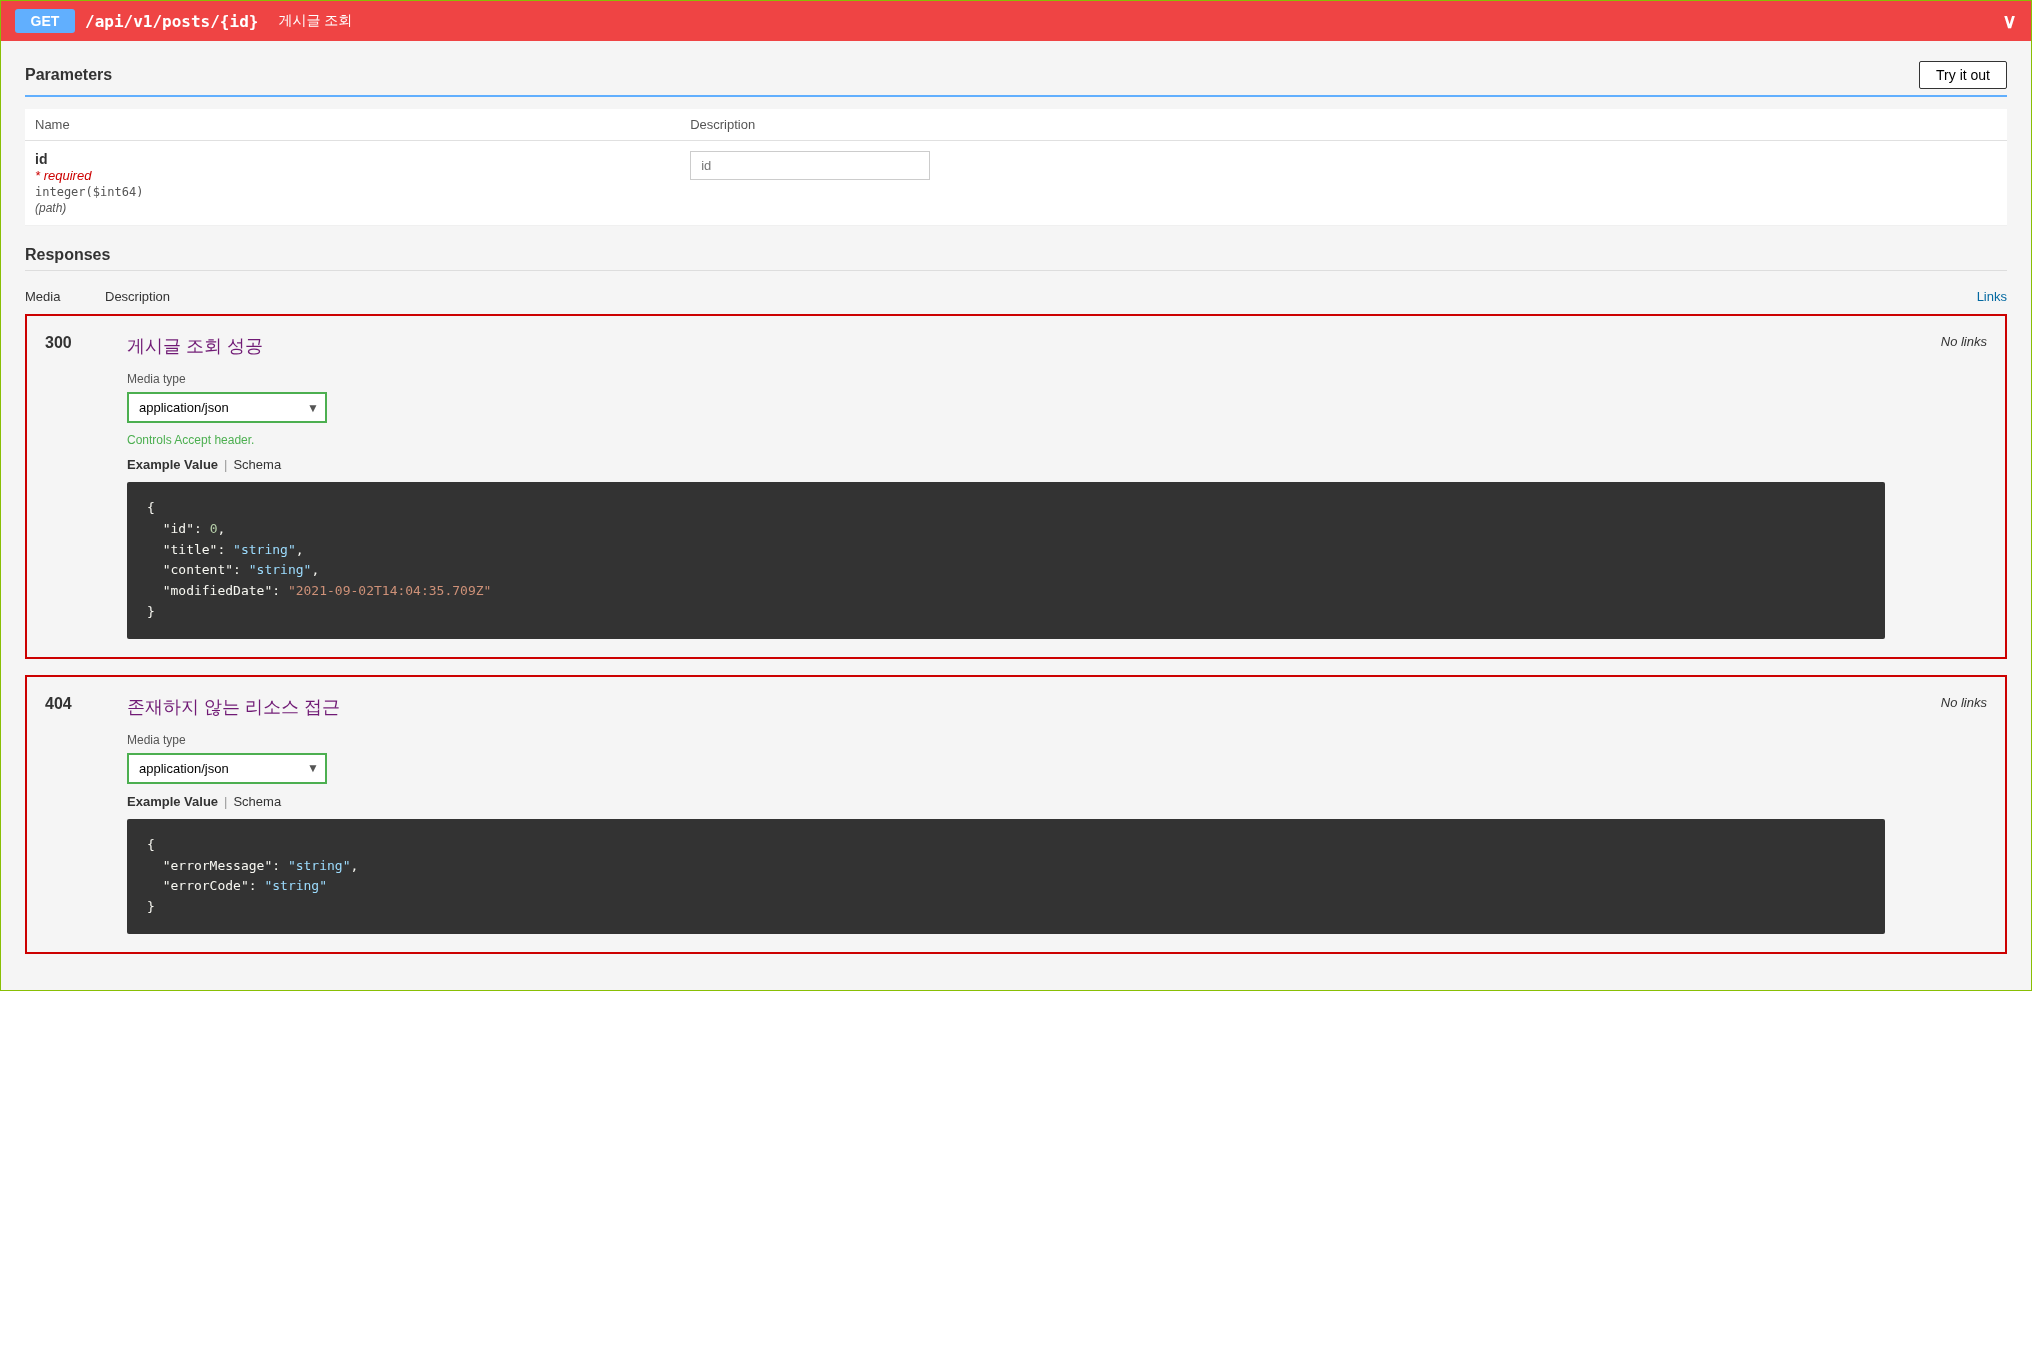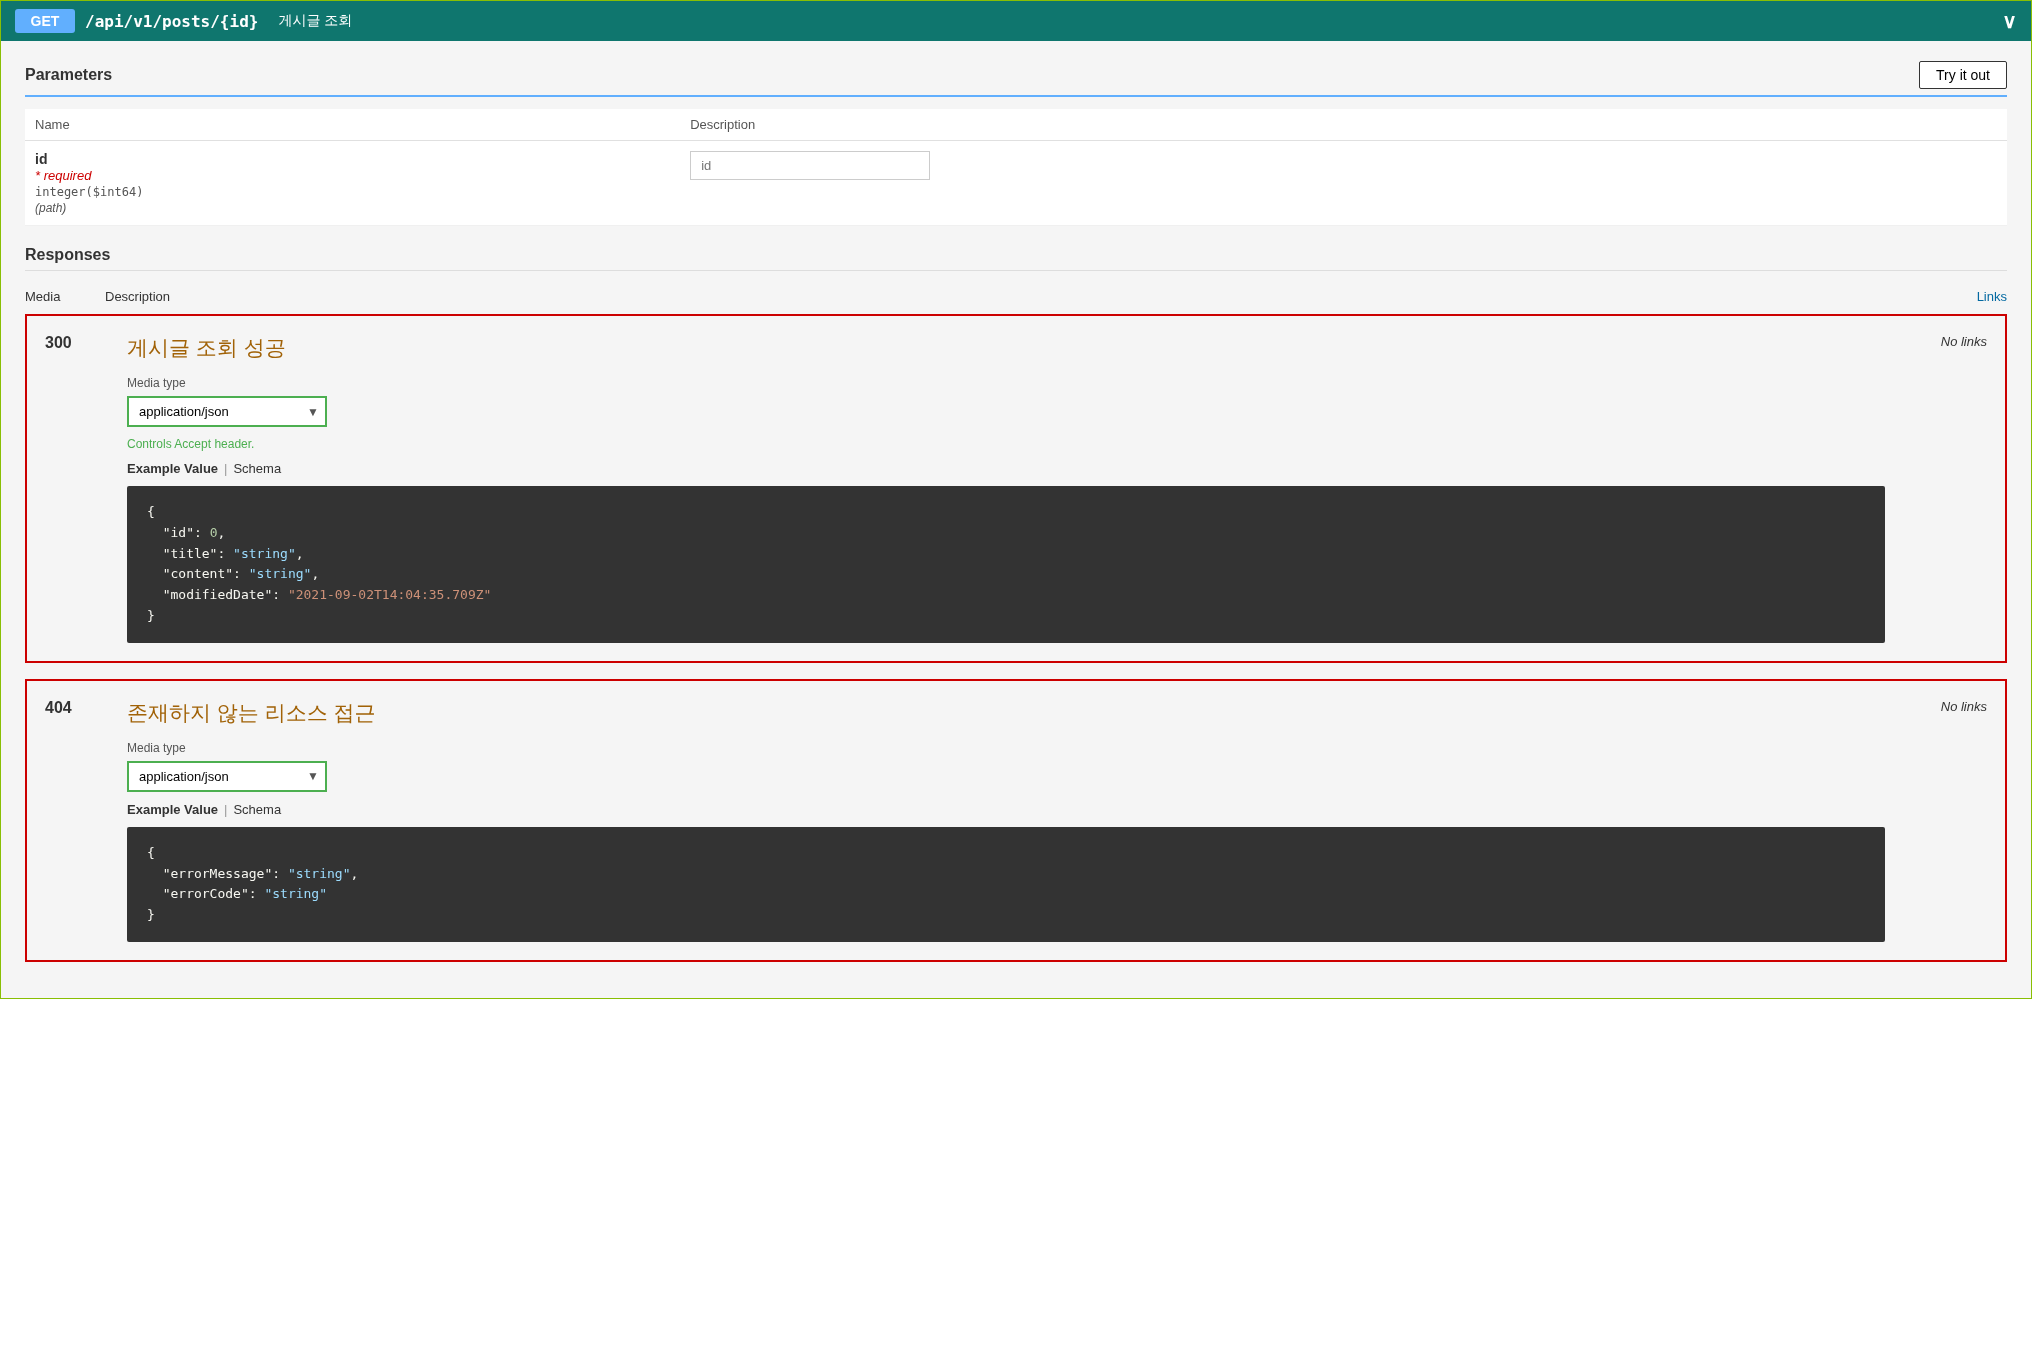--- a/index.html
+++ b/index.html
@@ -11,21 +11,21 @@
 
     .api-container {
       border: 1px solid #89bf04;
       background: #fff;
     }
 
     
     .api-header {
       display: flex;
       align-items: center;
-      background: #0f766e;
+      background: #ef4444;
       padding: 8px 14px;
       cursor: pointer;
       justify-content: space-between;
     }
     .api-header-left {
       display: flex;
       align-items: center;
       gap: 10px;
     }
     .method-badge {
@@ -162,22 +162,22 @@
     }
 
     .response-code {
       font-size: 16px;
       font-weight: bold;
       color: #333;
       min-width: 60px;
     }
 
     .response-desc {
-      font-size: 21px;
-      color: #a16207;
+      font-size: 18px;
+      color: #701a75;
       margin-bottom: 14px;
     }
 
     .media-type-label {
       font-size: 12px;
       color: #555;
       margin-bottom: 6px;
     }
 
     .select-wrapper {

